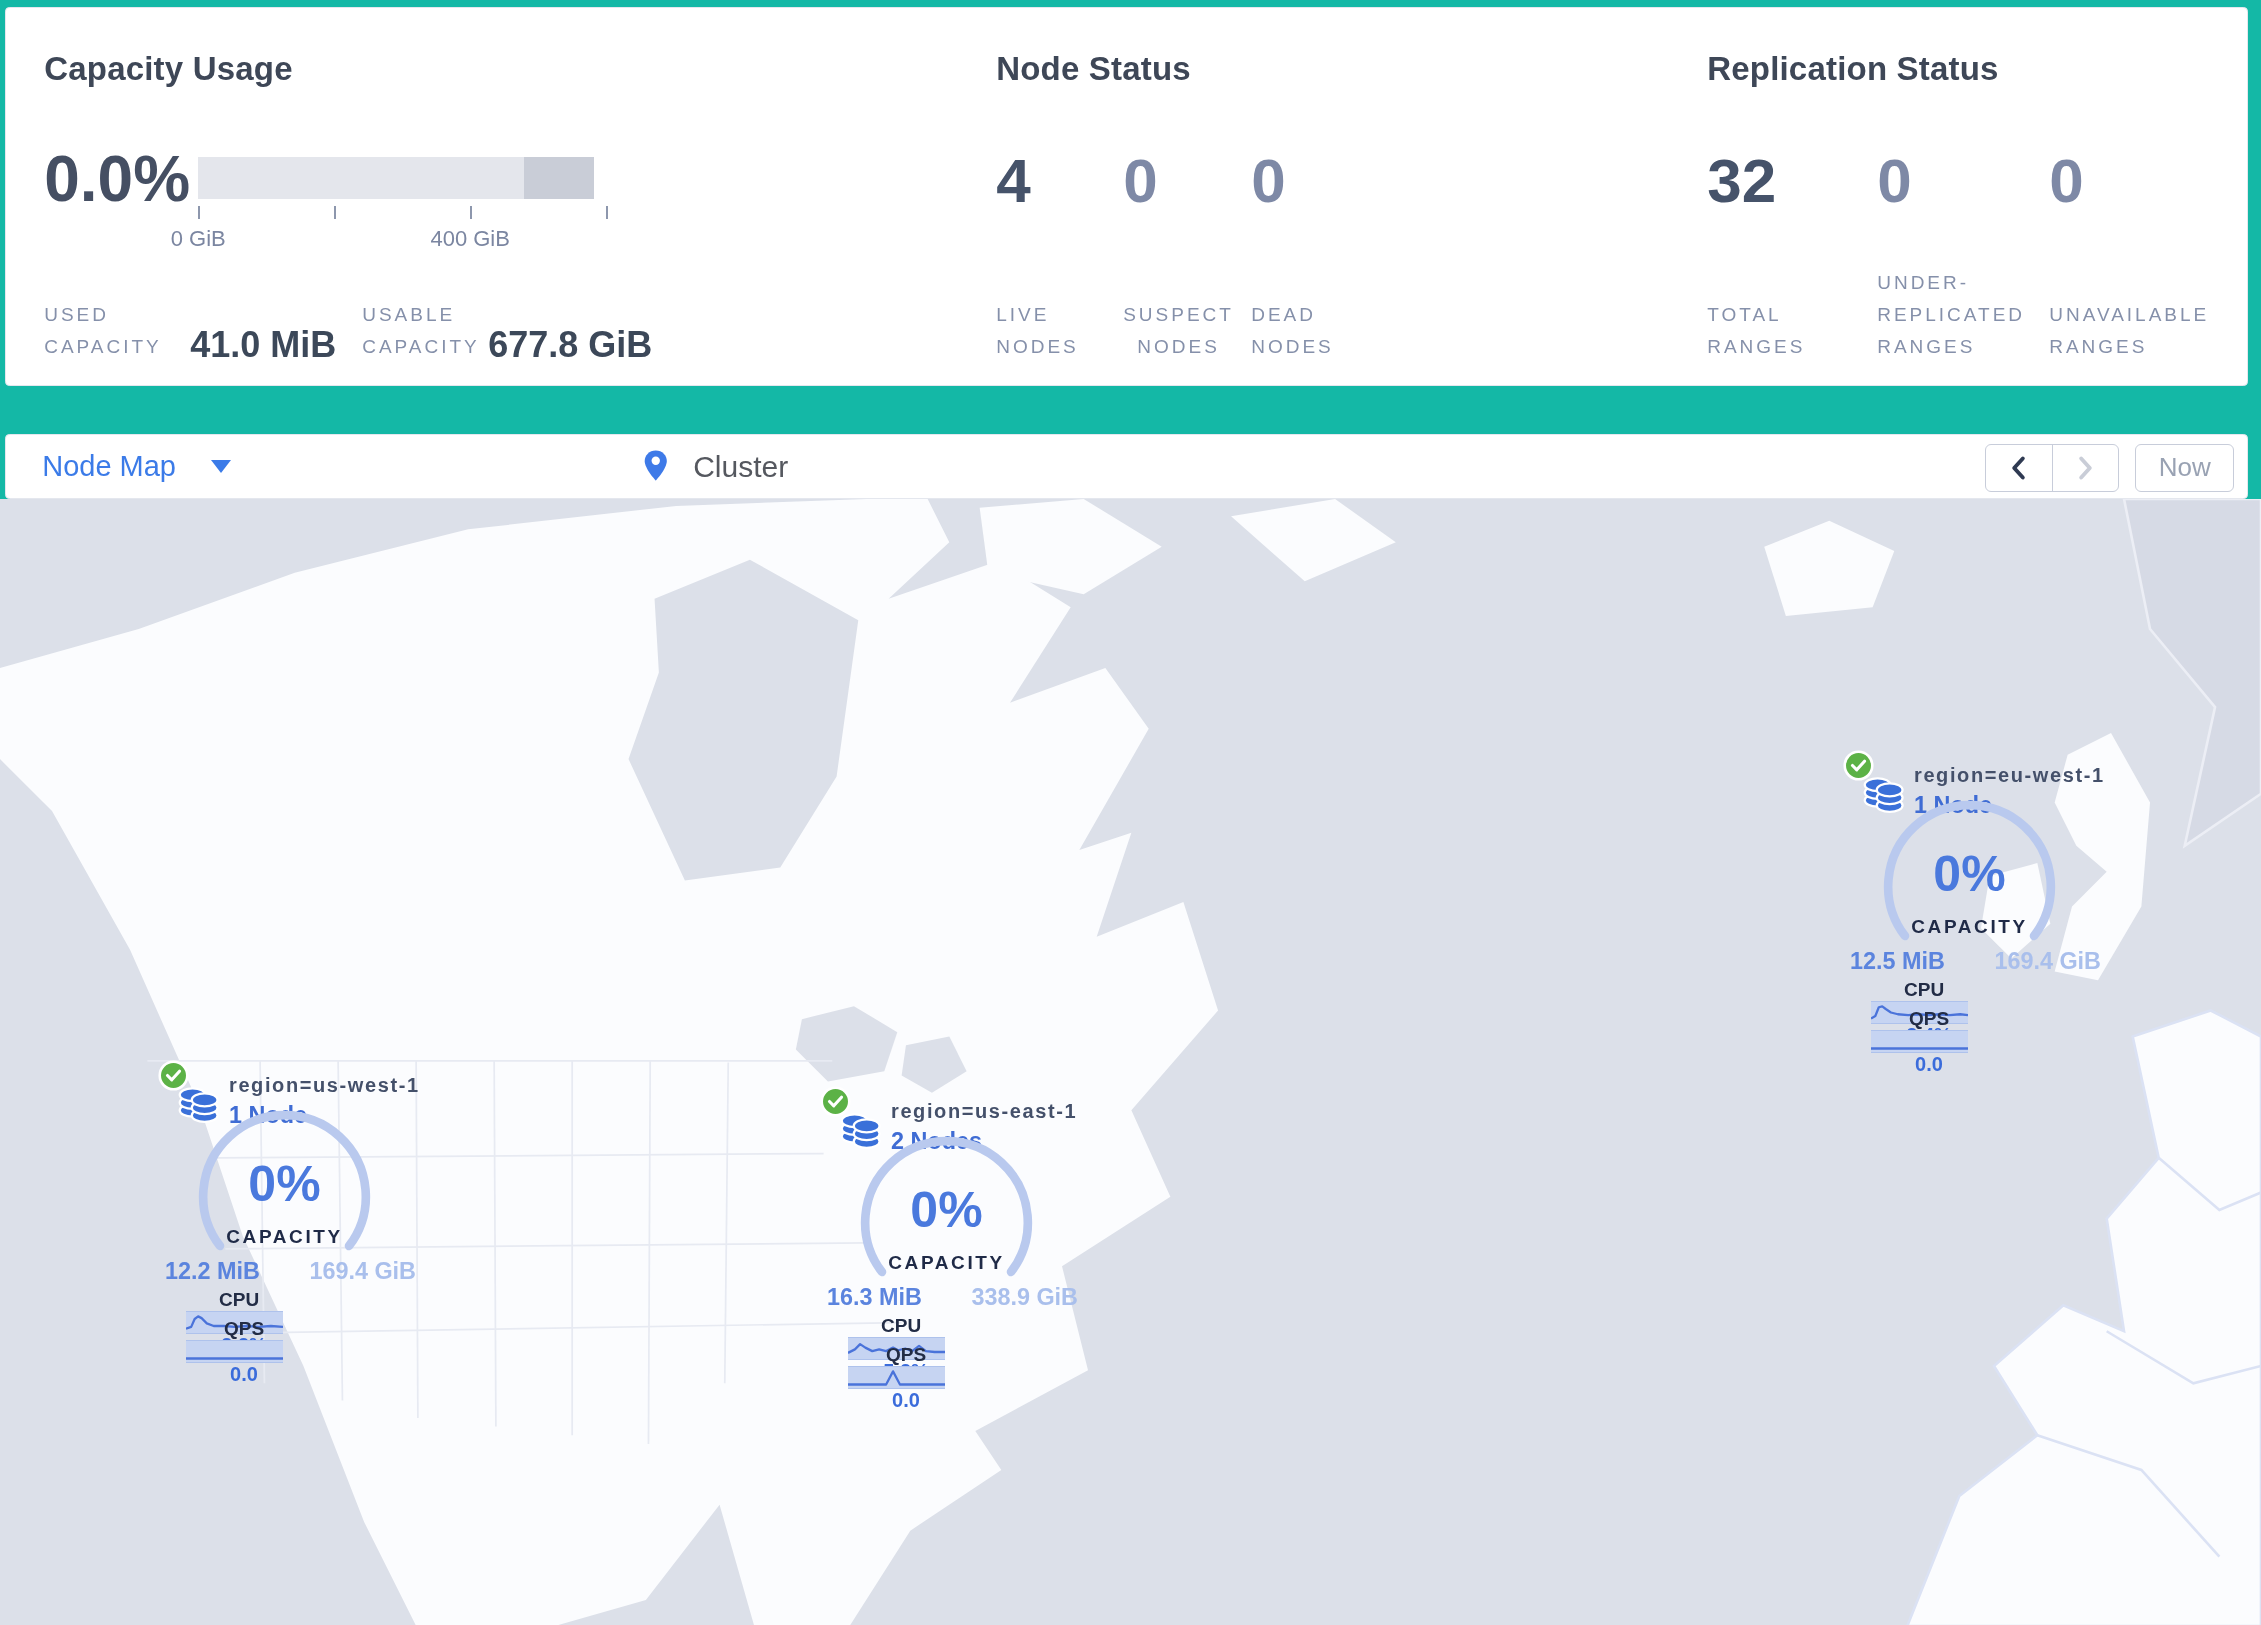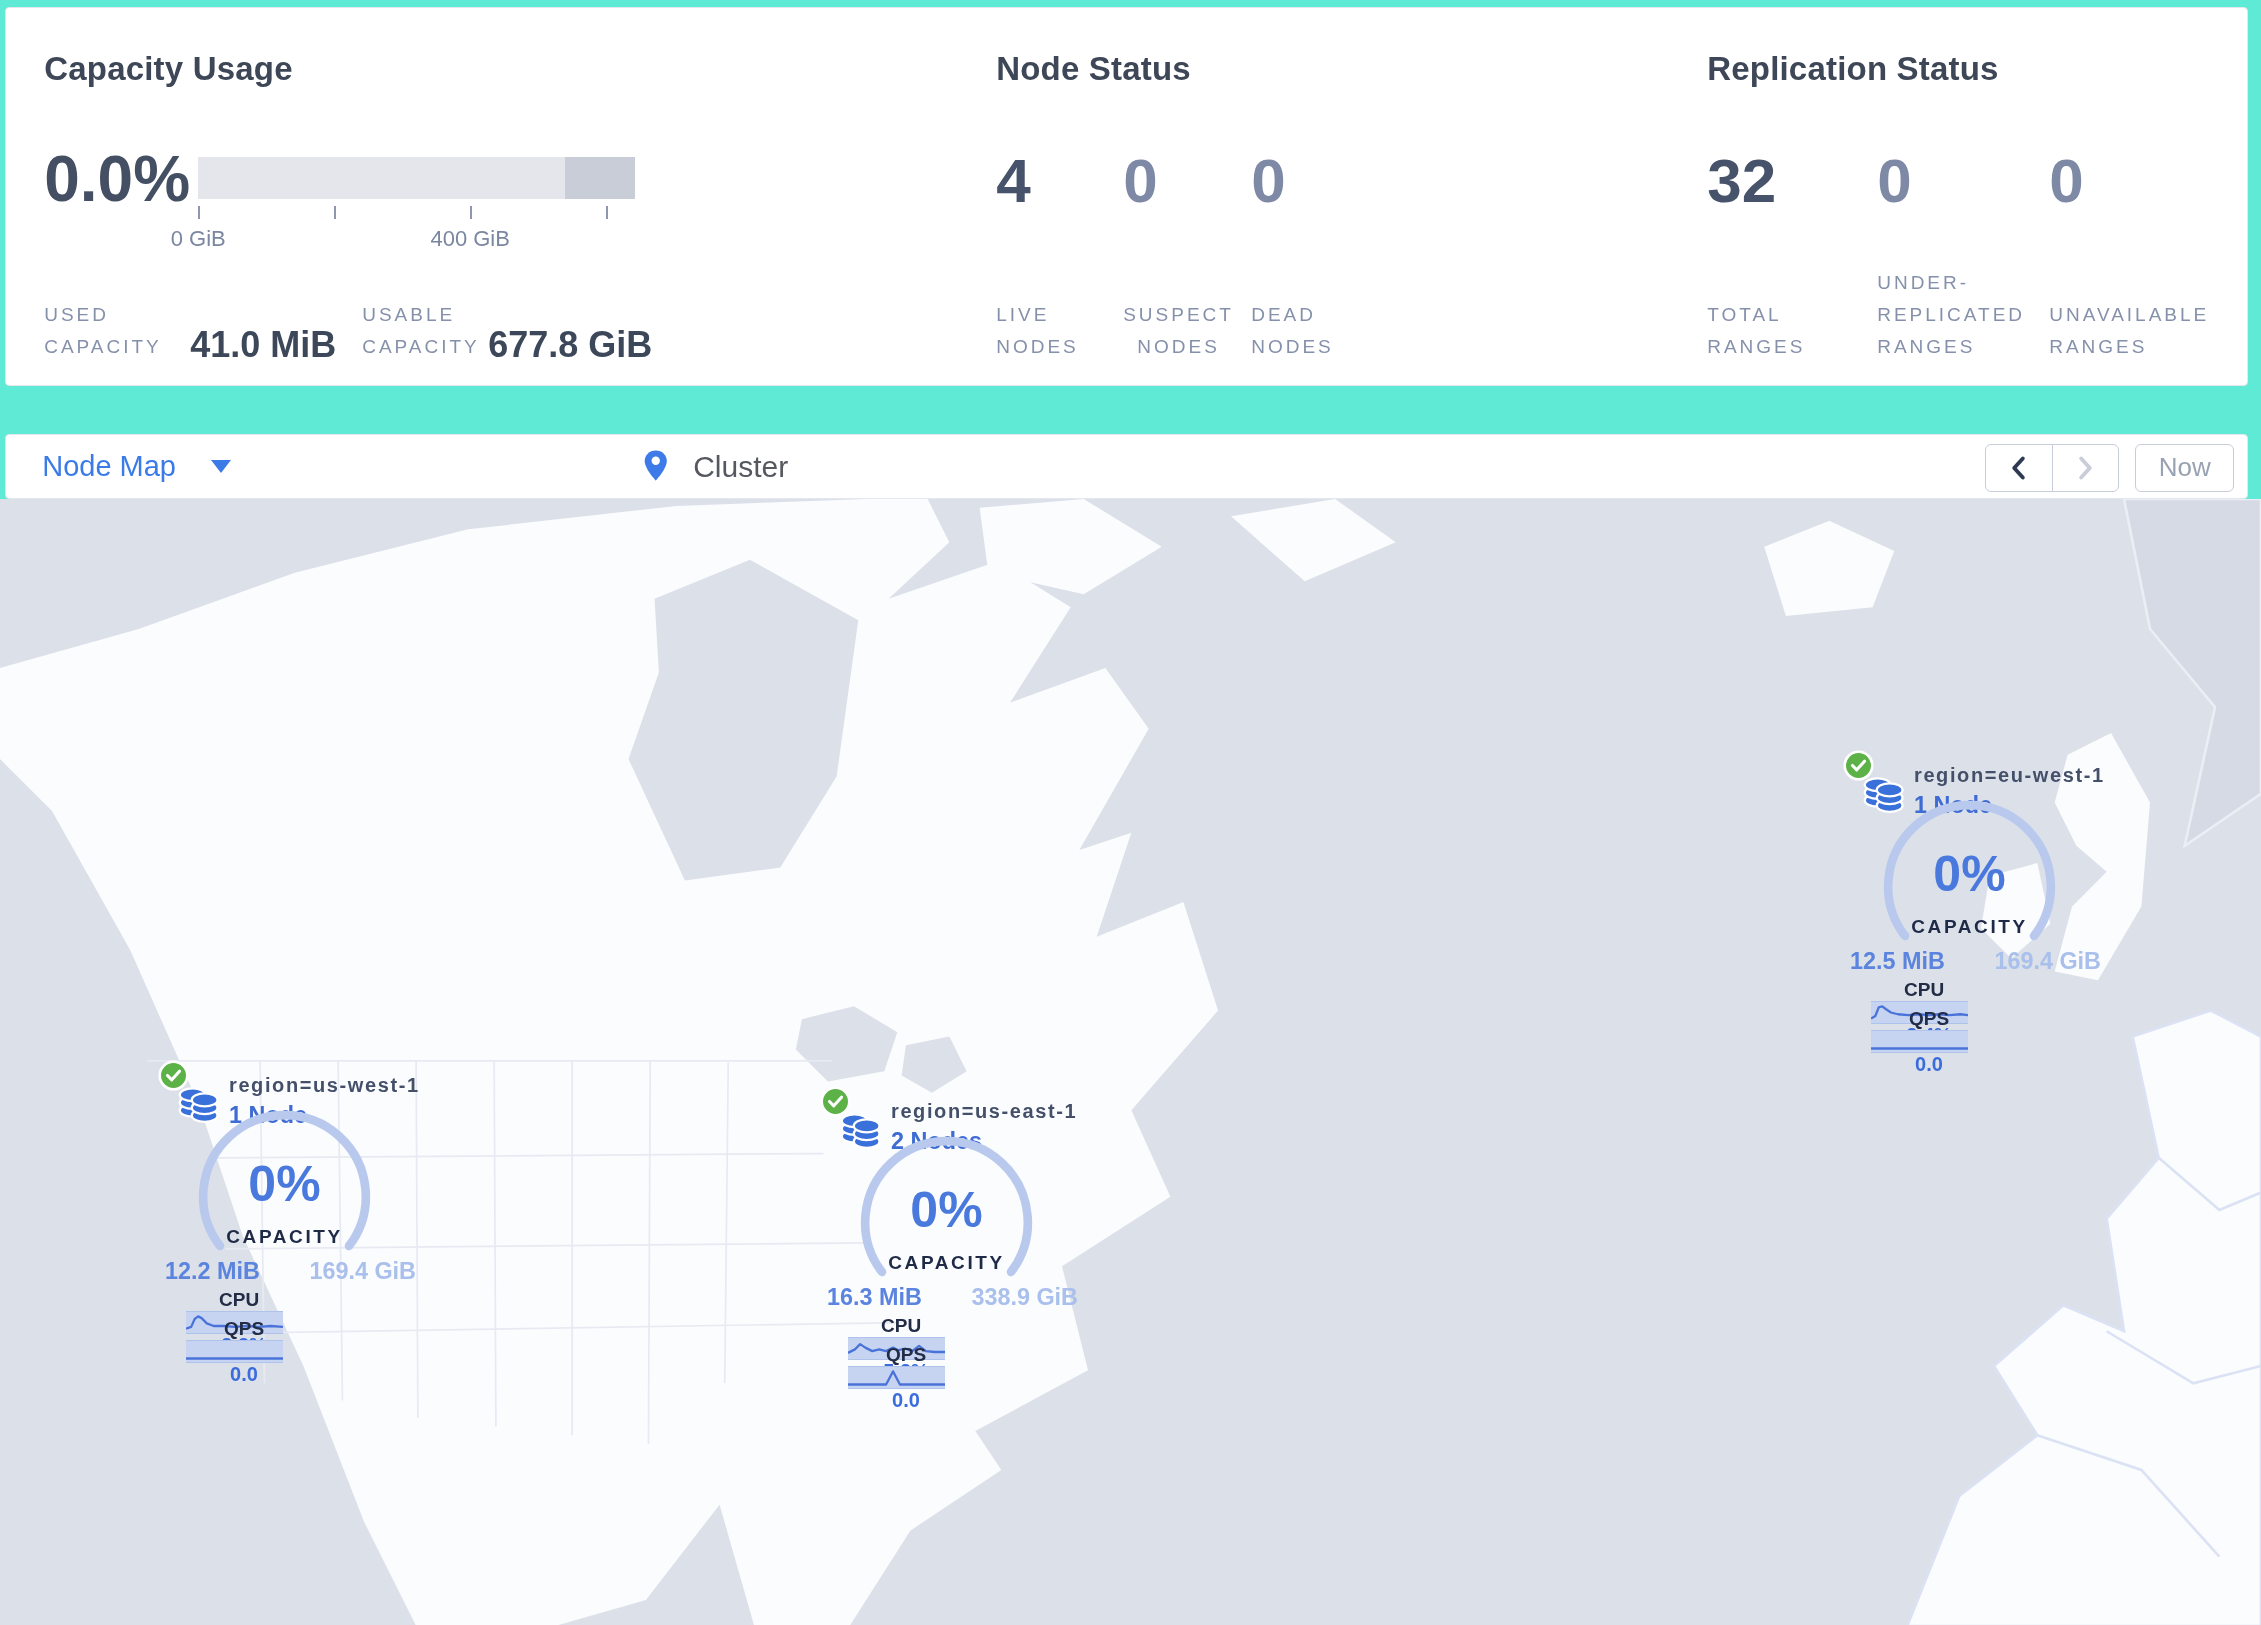--- a/index.html
+++ b/index.html
@@ -1,31 +1,31 @@
 <!DOCTYPE html>
 <html style="font-size:14px"><head>
 <meta charset="utf-8">
 <style>
   html,body{margin:0;padding:0;background:#eef0f4;}
   #root{position:relative;width:2261px;height:1626px;overflow:hidden;
-        font-family:"Liberation Sans","DejaVu Sans",sans-serif;background:#5eead4;}
+        font-family:"Liberation Sans","DejaVu Sans",sans-serif;background:#14b8a6;}
 
   .card{position:absolute;left:5.2px;width:2243px;background:#ffffff;
         border:0.9px solid #e4e7ee;border-radius:4.3px;box-sizing:border-box;}
 
   
   #stats-card{top:7px;height:379px;}
   .panel{position:absolute;top:0;bottom:0;}
   .panel h2{position:absolute;top:42px;margin:0;font-size:33px;font-weight:700;color:#3e4757;letter-spacing:0.2px;}
   #panel-capacity{left:38px;width:902px;}
   #panel-nodes{left:990px;width:676px;}
   #panel-repl{left:1701px;width:538px;}
 
   .cap-pct{position:absolute;left:0;top:139px;font-size:64px;line-height:1;font-weight:700;color:#454f63;}
-  .cap-bar{position:absolute;left:154px;top:149px;width:437px;height:42px;background:#e4e6ec;}
+  .cap-bar{position:absolute;left:154px;top:149px;width:396px;height:42px;background:#e4e6ec;}
   .cap-bar-dark{position:absolute;right:0;top:0;width:70px;height:100%;background:#c9cdd7;}
   .cap-tick{position:absolute;top:49px;width:1.7px;height:13px;background:#8d97ad;}
   .cap-tick-label{position:absolute;top:69px;transform:translateX(-50%);font-size:22px;color:#7b86a1;white-space:nowrap;}
 
   .stat-label{position:absolute;bottom:22px;font-size:19px;letter-spacing:3px;
               line-height:32px;color:#8590aa;white-space:nowrap;}
   .stat-value-big{position:absolute;bottom:19px;font-size:36px;font-weight:700;color:#3c4859;white-space:nowrap;}
   .stat-num{position:absolute;top:142px;font-size:62px;line-height:1;font-weight:700;color:#46536a;}
   .stat-num.dim{color:#7e89a6;}
 

